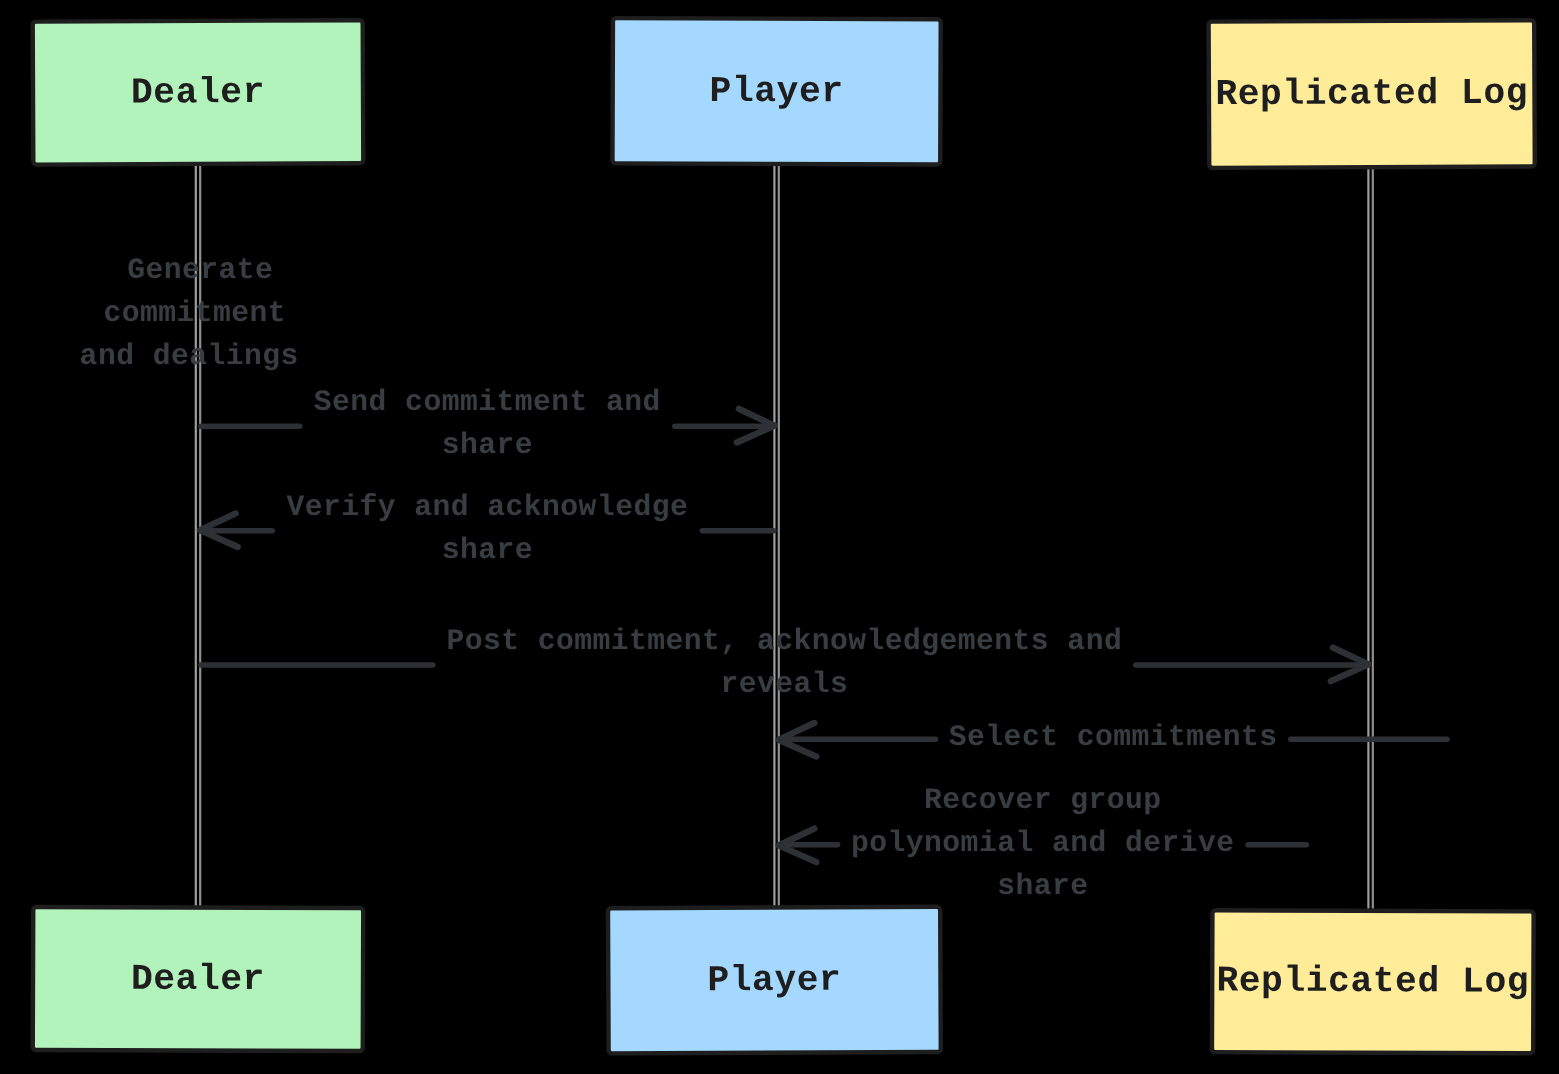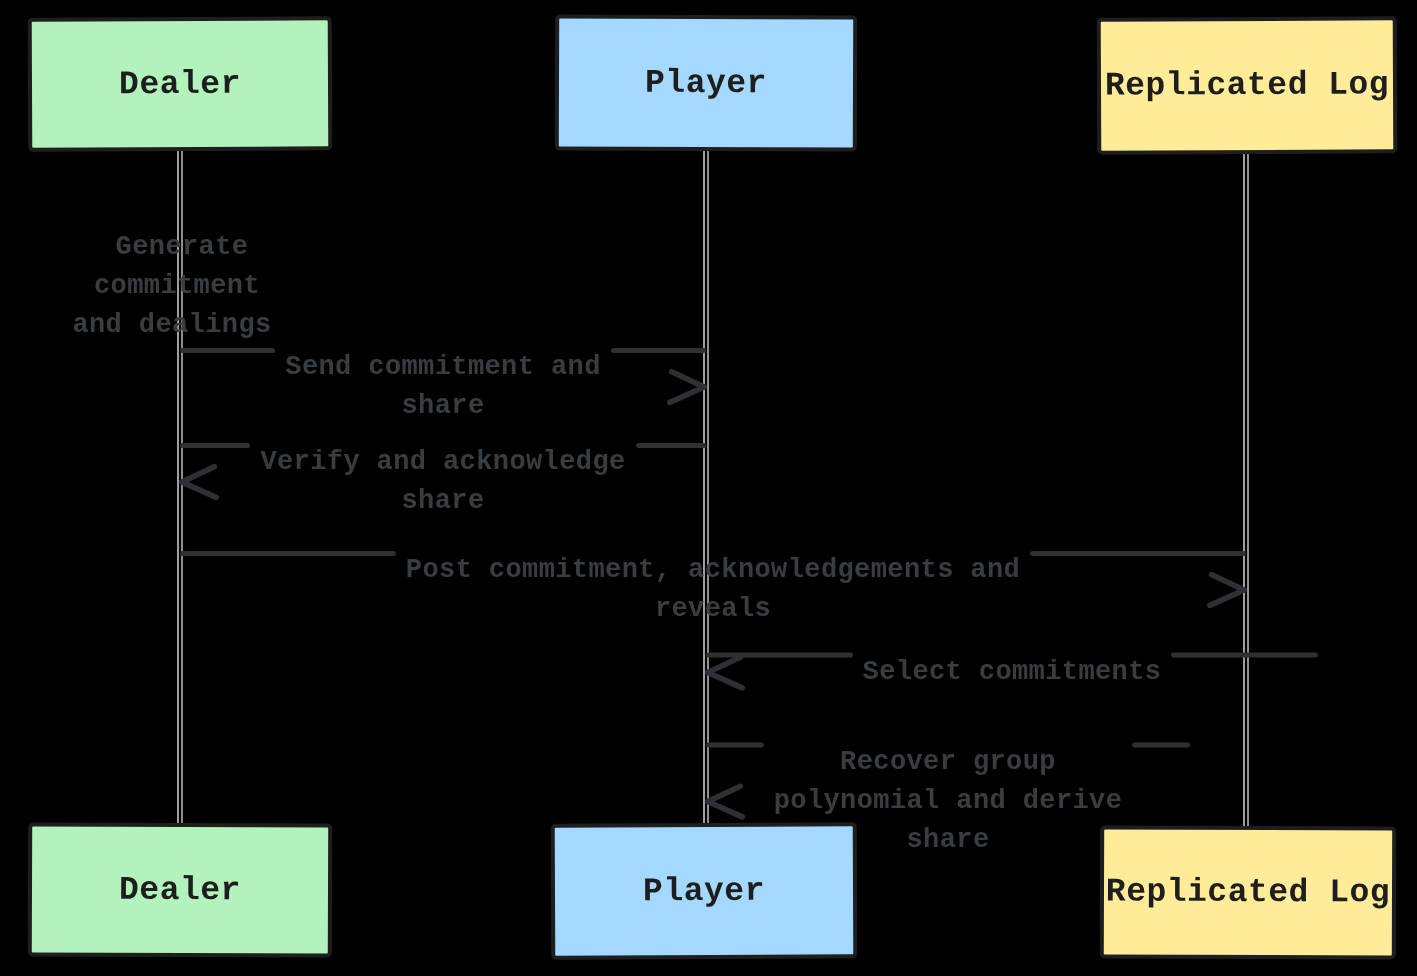--- a/index.html
+++ b/index.html
@@ -28,21 +28,21 @@
     display:flex;align-items:center;justify-content:center;
     font-size:33px;font-weight:bold;letter-spacing:0.5px;
     color:var(--actor_text,#1e1e1e);
     z-index:3;
   }
   .r-a{transform:rotate(-0.25deg);}
   .r-b{transform:rotate(0.2deg);}
   
   .msg{
     position:absolute;
-    display:flex;
+    display:flex;align-items:center;
     transform:translateY(-50%);
     z-index:2;
   }
   .msg .seg{
     flex:1 1 0;
     height:5px;border-radius:3px;
     background:var(--arrow,#2d3135);
   }
   .msg-text{
     white-space:pre-line;
@@ -115,40 +115,40 @@
   <div class="msg" style="left:180px;top:482px;width:526px;">
     <svg class="head left" viewBox="0 0 48 44">
       <polyline points="8,6 42,22 6,38" fill="none" stroke="currentColor" stroke-width="6" stroke-linecap="round" stroke-linejoin="round"></polyline>
     </svg>
     <div class="seg"></div>
     <span class="msg-text">Verify and acknowledge
 share</span>
     <div class="seg"></div>
   </div>
 
-  <div class="msg" style="left:180px;top:590px;width:1066px;">
+  <div class="msg" style="left:180px;top:604px;width:1066px;">
     <div class="seg"></div>
     <span class="msg-text">Post commitment, acknowledgements and
 reveals</span>
     <div class="seg"></div>
     <svg class="head right" viewBox="0 0 48 44">
       <polyline points="8,6 42,22 6,38" fill="none" stroke="currentColor" stroke-width="6" stroke-linecap="round" stroke-linejoin="round"></polyline>
     </svg>
   </div>
 
   <div class="msg" style="left:706px;top:672px;width:612px;">
     <svg class="head left" viewBox="0 0 48 44">
       <polyline points="8,6 42,22 6,38" fill="none" stroke="currentColor" stroke-width="6" stroke-linecap="round" stroke-linejoin="round"></polyline>
     </svg>
     <div class="seg"></div>
     <span class="msg-text">Select commitments</span>
     <div class="seg"></div>
   </div>
 
-  <div class="msg" style="left:706px;top:768px;width:484px;margin-top:33px;">
+  <div class="msg" style="left:706px;top:768px;width:484px;">
     <svg class="head left" viewBox="0 0 48 44">
       <polyline points="8,6 42,22 6,38" fill="none" stroke="currentColor" stroke-width="6" stroke-linecap="round" stroke-linejoin="round"></polyline>
     </svg>
     <div class="seg"></div>
     <span class="msg-text">Recover group
 polynomial and derive
 share</span>
     <div class="seg"></div>
   </div>
 

